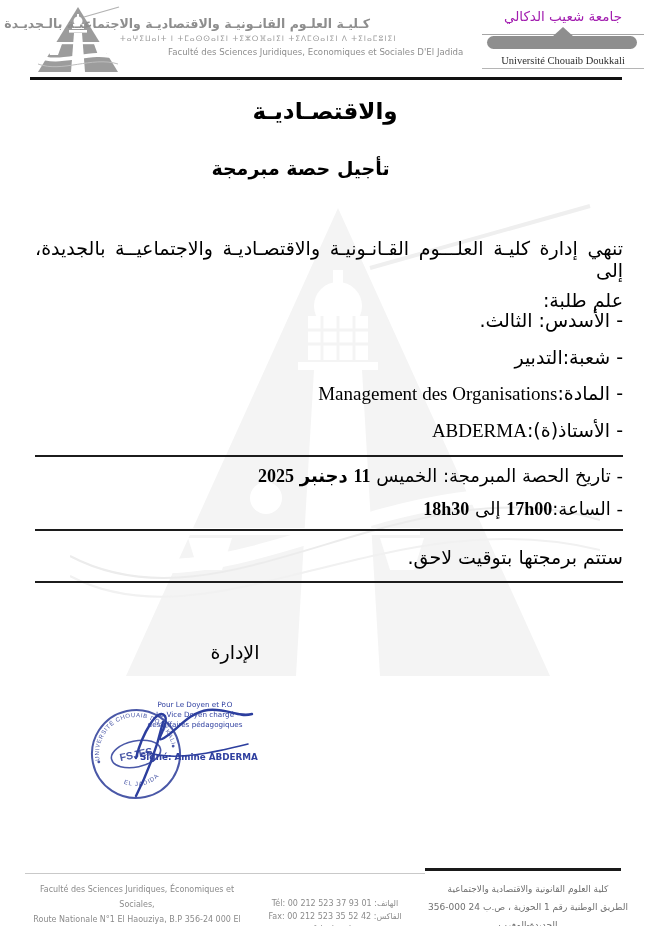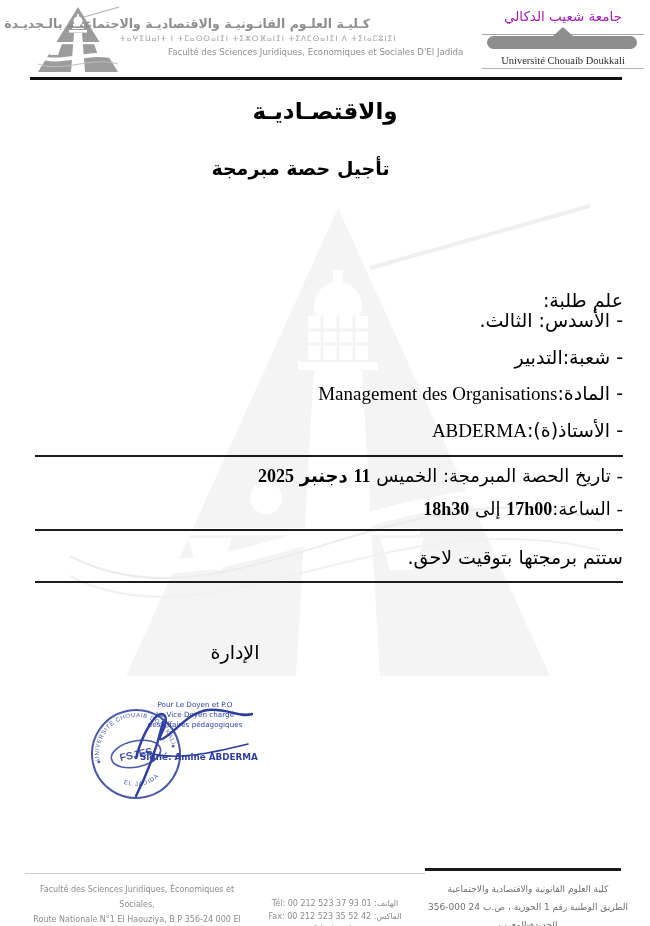--- a/index.html
+++ b/index.html
@@ -115,20 +115,21 @@
     <polygon points="118,340 162,340 152,372 128,372" fill="#fff"></polygon>
     <polygon points="310,340 354,340 344,372 320,372" fill="#fff"></polygon>
     <path d="M0,345 C150,430 330,250 530,310" stroke="#fff" stroke-width="14" fill="none"></path>
     <path d="M0,358 C155,440 335,262 530,322" stroke="#ececec" stroke-width="2" fill="none"></path>
     <path d="M0,378 C140,452 320,300 530,352" stroke="#f1f1f1" stroke-width="2" fill="none"></path>
   </svg>
 
   <div class="abs title-main">والاقتصـاديـة</div>
   <div class="abs title-sub">تأجيل حصة مبرمجة</div>
 
+  <div class="abs row justify" style="top:237px;">تنهي إدارة كليـة العلـــوم القـانـونيـة والاقتصـاديـة والاجتماعيــة بالجديدة، إلى</div>
   <div class="abs row" style="top:289px;">علم طلبة:</div>
 
   <div class="abs row" style="top:309px;"><span>- الأسدس: الثالث.</span></div>
   <div class="abs row" style="top:346px;"><span>- شعبة:التدبير</span></div>
   <div class="abs row" style="top:382px;"><span>- المادة:</span><span class="latin" dir="ltr">Management des Organisations</span></div>
   <div class="abs row" style="top:419px;"><span>- الأستاذ(ة):</span><span class="latin" dir="ltr">ABDERMA</span></div>
 
   <div class="abs rule" style="top:455px;"></div>
 
   <div class="abs row" style="top:465px;font-size:18px;">

